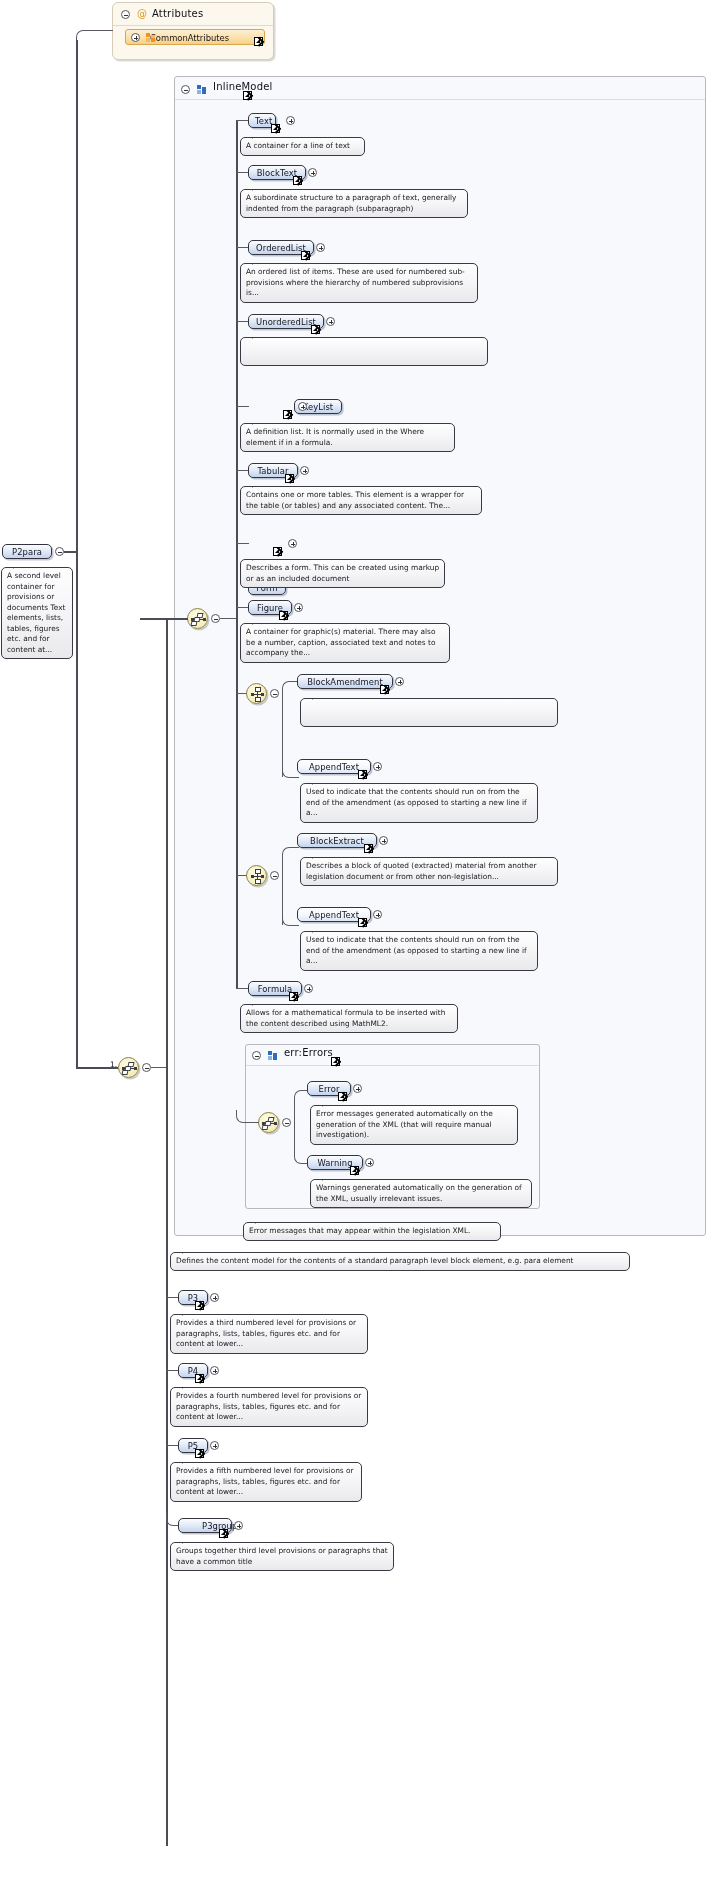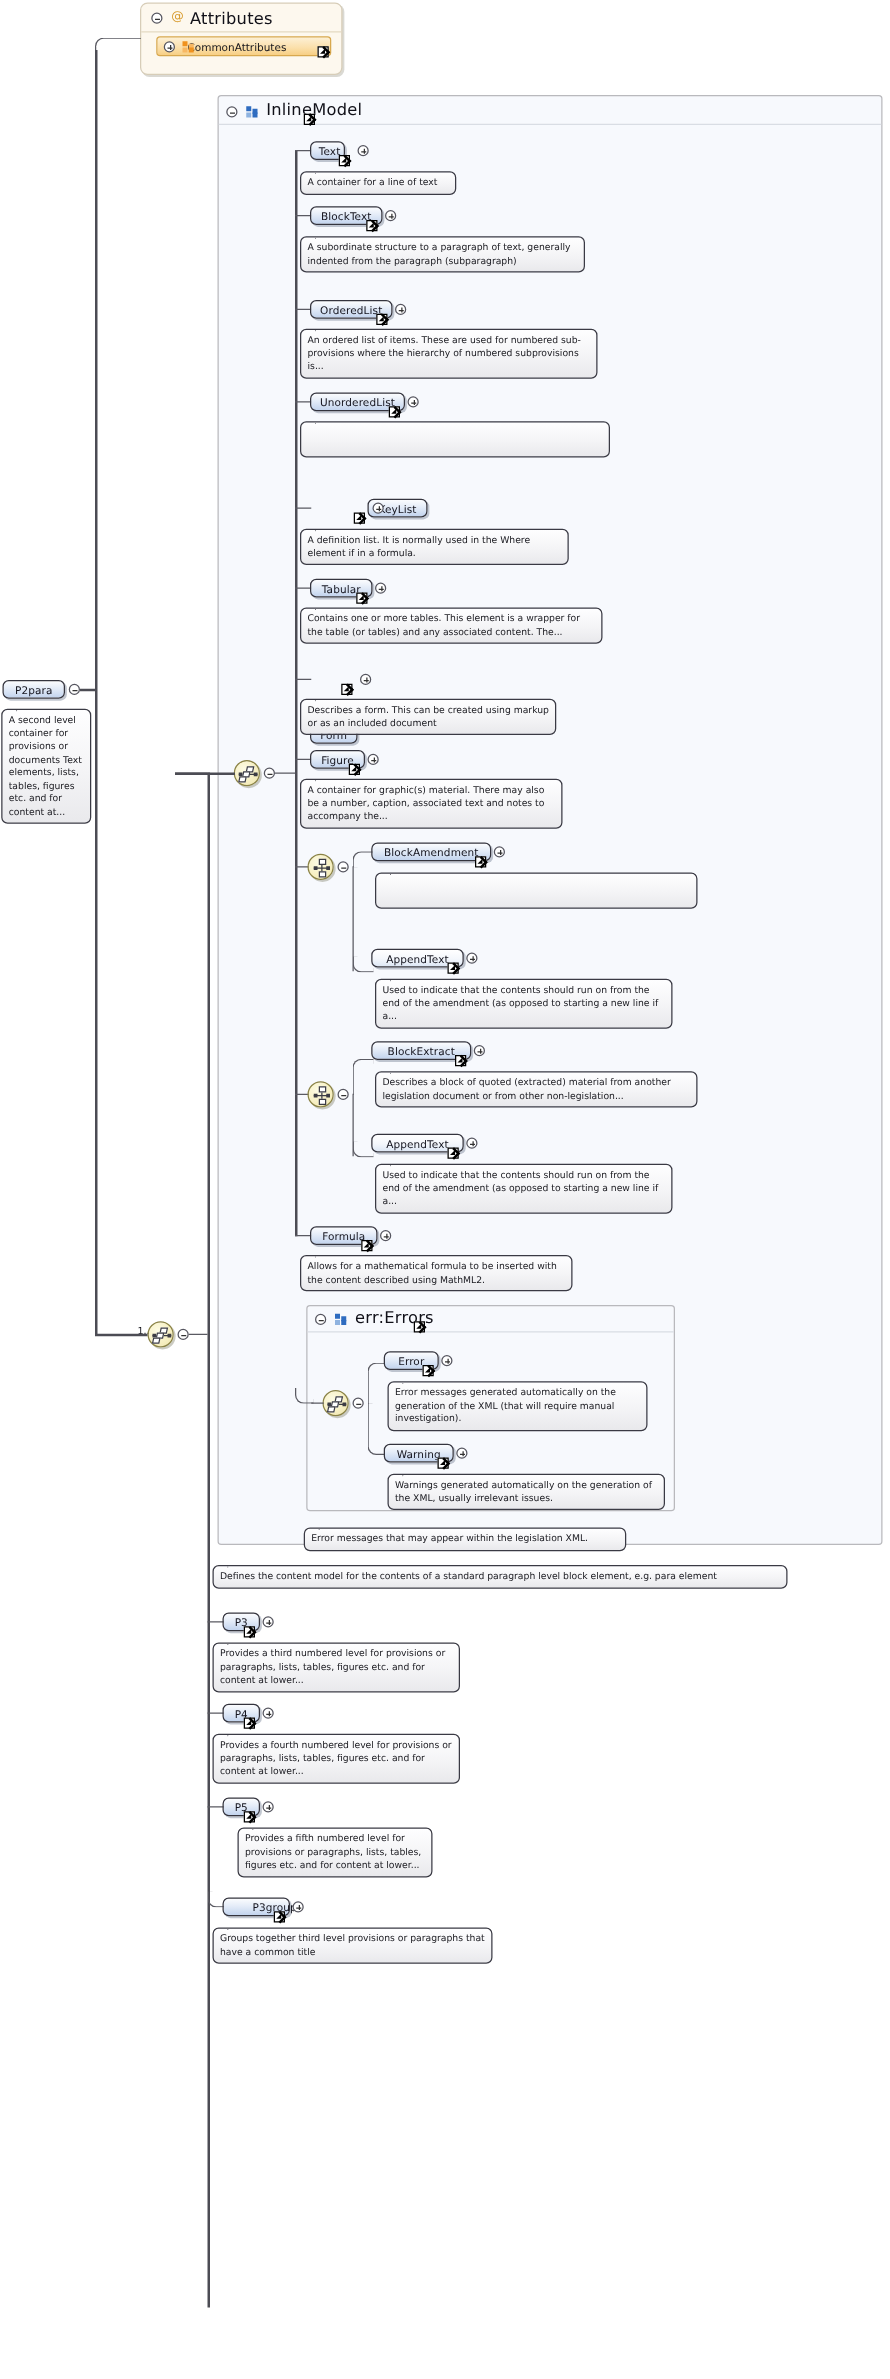--- a/index.html
+++ b/index.html
@@ -105,21 +105,21 @@
   .panel.attrs{
     background:#fdf8ee;border:1px solid #d7cdb8;border-radius:6px;
     box-shadow:1.5px 1.5px 0 rgba(150,145,130,.35);
   }
   .panel .phead{
     position:absolute;left:0;top:0;right:0;height:22px;
     border-bottom:1px solid #d9dde4;
   }
   .panel.attrs .phead{border-bottom:1px solid #e4d9c2;}
   .panel .ptitle{
-    position:absolute;font-size:13px;color:#101018;white-space:nowrap;letter-spacing:.2px;
+    position:absolute;font-size:10px;color:#101018;white-space:nowrap;letter-spacing:.2px;
   }
   
   .grpicon{position:absolute;width:9px;height:9px;}
   .grpicon span{position:absolute;background:#2f6cc0;}
   .grpicon .a{left:0;top:0;width:4px;height:4px;}
   .grpicon .b{left:5px;top:1.5px;width:4px;height:4px;}
   .grpicon .c{left:0;top:5px;width:4px;height:4px;background:#8fb3e0;}
   .grpicon .d{left:5px;top:5px;width:4px;height:4px;}
   
   .atticon{position:absolute;width:9px;height:9px;}
@@ -511,21 +511,21 @@
 </div>
 
 <div class="ln h" style="left:166px;top:1445px;width:13px;"></div>
 <div class="elbox" style="left:178px;top:1438px;width:30px;">
   <span>P5</span>
 </div>
 <div class="gotoarrow" style="left:195px;top:1449px;">
     <i></i>
   </div>
 <div class="tgl plus" style="left:210px;top:1441px;"></div>
-<div class="note" style="left:170px;top:1462px;width:156px;margin-left:20px;">
+<div class="note" style="left:170px;top:1462px;width:192px;">
   <span class="tail"></span><span>Provides a fifth numbered level for provisions or paragraphs, lists, tables, figures etc. and for content at lower...</span>
 </div>
 
 <div class="elbow bl" style="left:166px;top:1513px;width:13px;height:12px;"></div>
 <div class="elbox" style="left:178px;top:1518px;width:54px;padding-left:23px;">
   <span>P3group</span>
 </div>
 <div class="gotoarrow" style="left:219px;top:1529px;">
     <i></i>
   </div>

